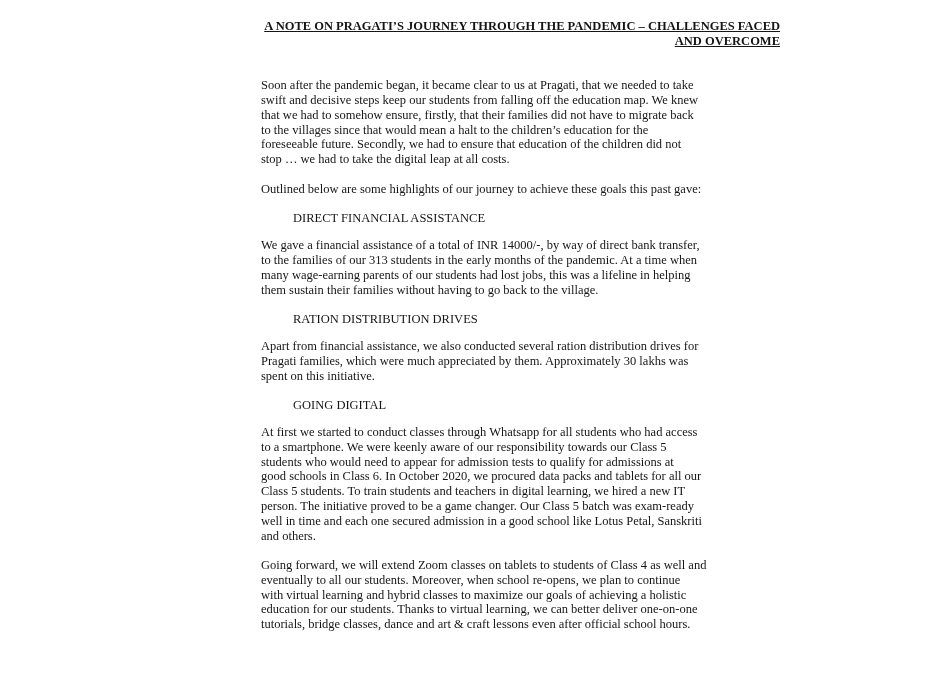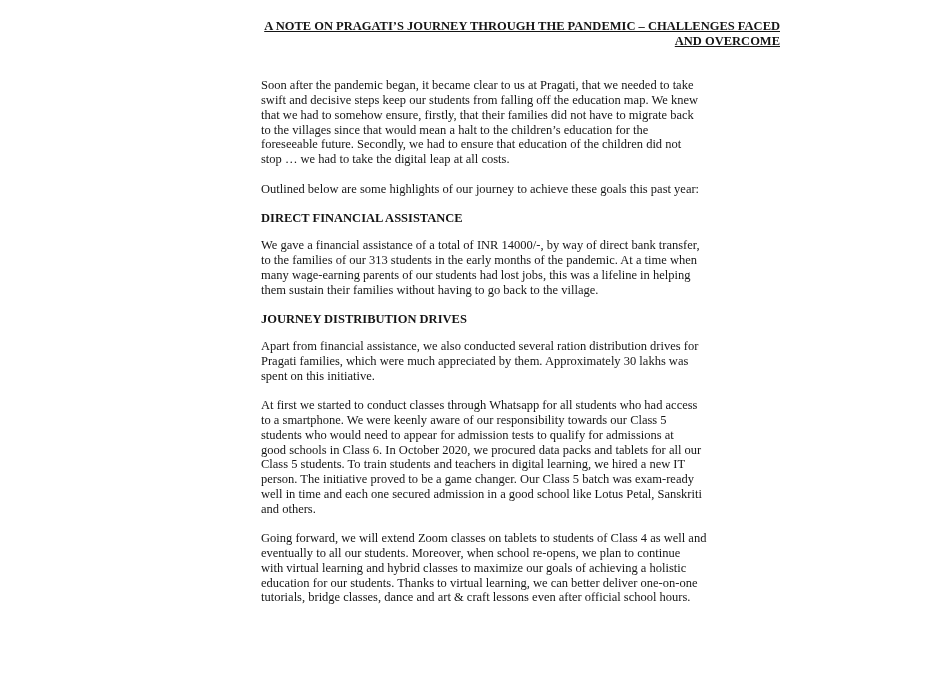--- a/index.html
+++ b/index.html
@@ -26,47 +26,48 @@
     text-decoration: underline;
     text-align: right;
     white-space: pre-line;
     margin: 0 0 29.6px 0;
   }
   .block {
     white-space: pre-line;
     margin: 14.8px 0 0 0;
   }
   .doc-blocks > .block:first-child { margin-top: 16px; }
-  .block.heading { font-weight: 700; }
+  .block.heading { font-weight: 400; margin-left: 32px; }
   .block.heading + .block.paragraph { margin-top: 12px; }
 </style>
 </head>
 <body>
 
 <div class="page">
   <div class="doc-column">
     <div class="doc-title">A NOTE ON PRAGATI’S JOURNEY THROUGH THE PANDEMIC – CHALLENGES FACED
 AND OVERCOME</div>
     <div class="doc-blocks">
         <div class="block paragraph">Soon after the pandemic began, it became clear to us at Pragati, that we needed to take
 swift and decisive steps keep our students from falling off the education map. We knew
 that we had to somehow ensure, firstly, that their families did not have to migrate back
 to the villages since that would mean a halt to the children’s education for the
 foreseeable future. Secondly, we had to ensure that education of the children did not
 stop … we had to take the digital leap at all costs.</div>
-        <div class="block paragraph">Outlined below are some highlights of our journey to achieve these goals this past year:</div>
+        <div class="block paragraph">Outlined below are some highlights of our journey to achieve these goals this past gave:</div>
         <div class="block heading">DIRECT FINANCIAL ASSISTANCE</div>
         <div class="block paragraph">We gave a financial assistance of a total of INR 14000/-, by way of direct bank transfer,
 to the families of our 313 students in the early months of the pandemic. At a time when
 many wage-earning parents of our students had lost jobs, this was a lifeline in helping
 them sustain their families without having to go back to the village.</div>
-        <div class="block heading">JOURNEY DISTRIBUTION DRIVES</div>
+        <div class="block heading">RATION DISTRIBUTION DRIVES</div>
         <div class="block paragraph">Apart from financial assistance, we also conducted several ration distribution drives for
 Pragati families, which were much appreciated by them. Approximately 30 lakhs was
 spent on this initiative.</div>
+        <div class="block heading">GOING DIGITAL</div>
         <div class="block paragraph">At first we started to conduct classes through Whatsapp for all students who had access
 to a smartphone. We were keenly aware of our responsibility towards our Class 5
 students who would need to appear for admission tests to qualify for admissions at
 good schools in Class 6. In October 2020, we procured data packs and tablets for all our
 Class 5 students. To train students and teachers in digital learning, we hired a new IT
 person. The initiative proved to be a game changer. Our Class 5 batch was exam-ready
 well in time and each one secured admission in a good school like Lotus Petal, Sanskriti
 and others.</div>
         <div class="block paragraph">Going forward, we will extend Zoom classes on tablets to students of Class 4 as well and
 eventually to all our students.  Moreover, when school re-opens, we plan to continue

